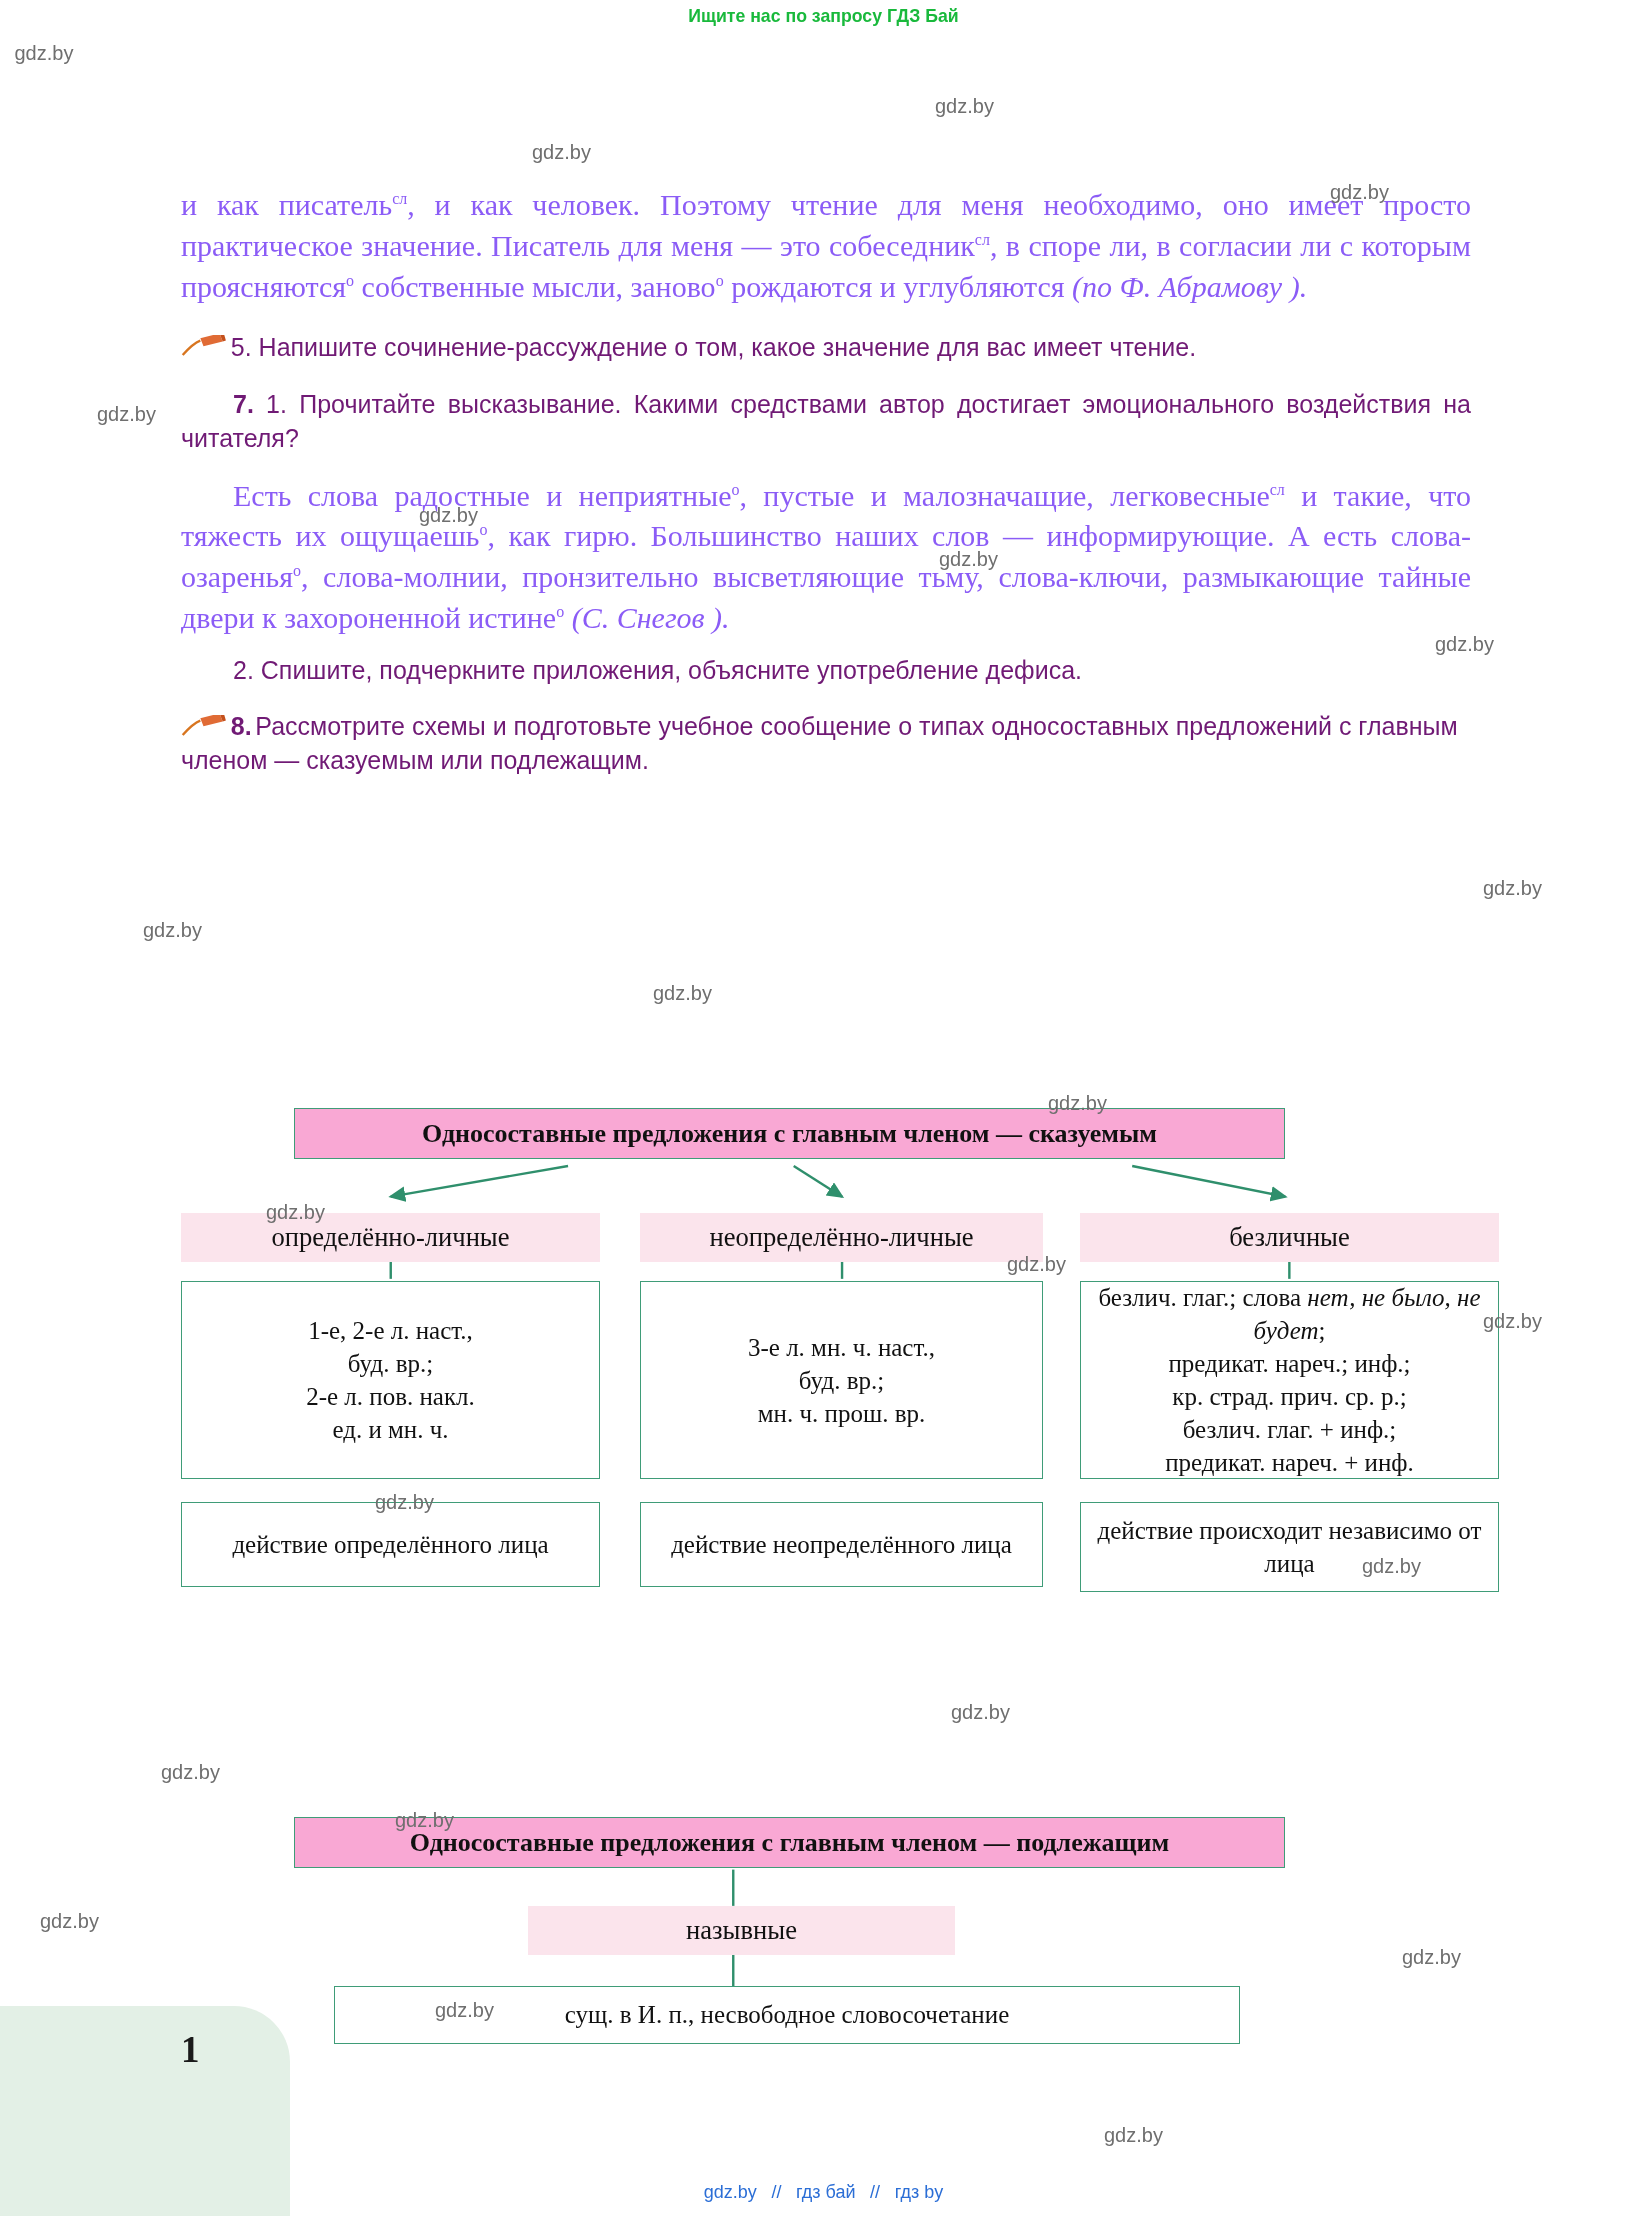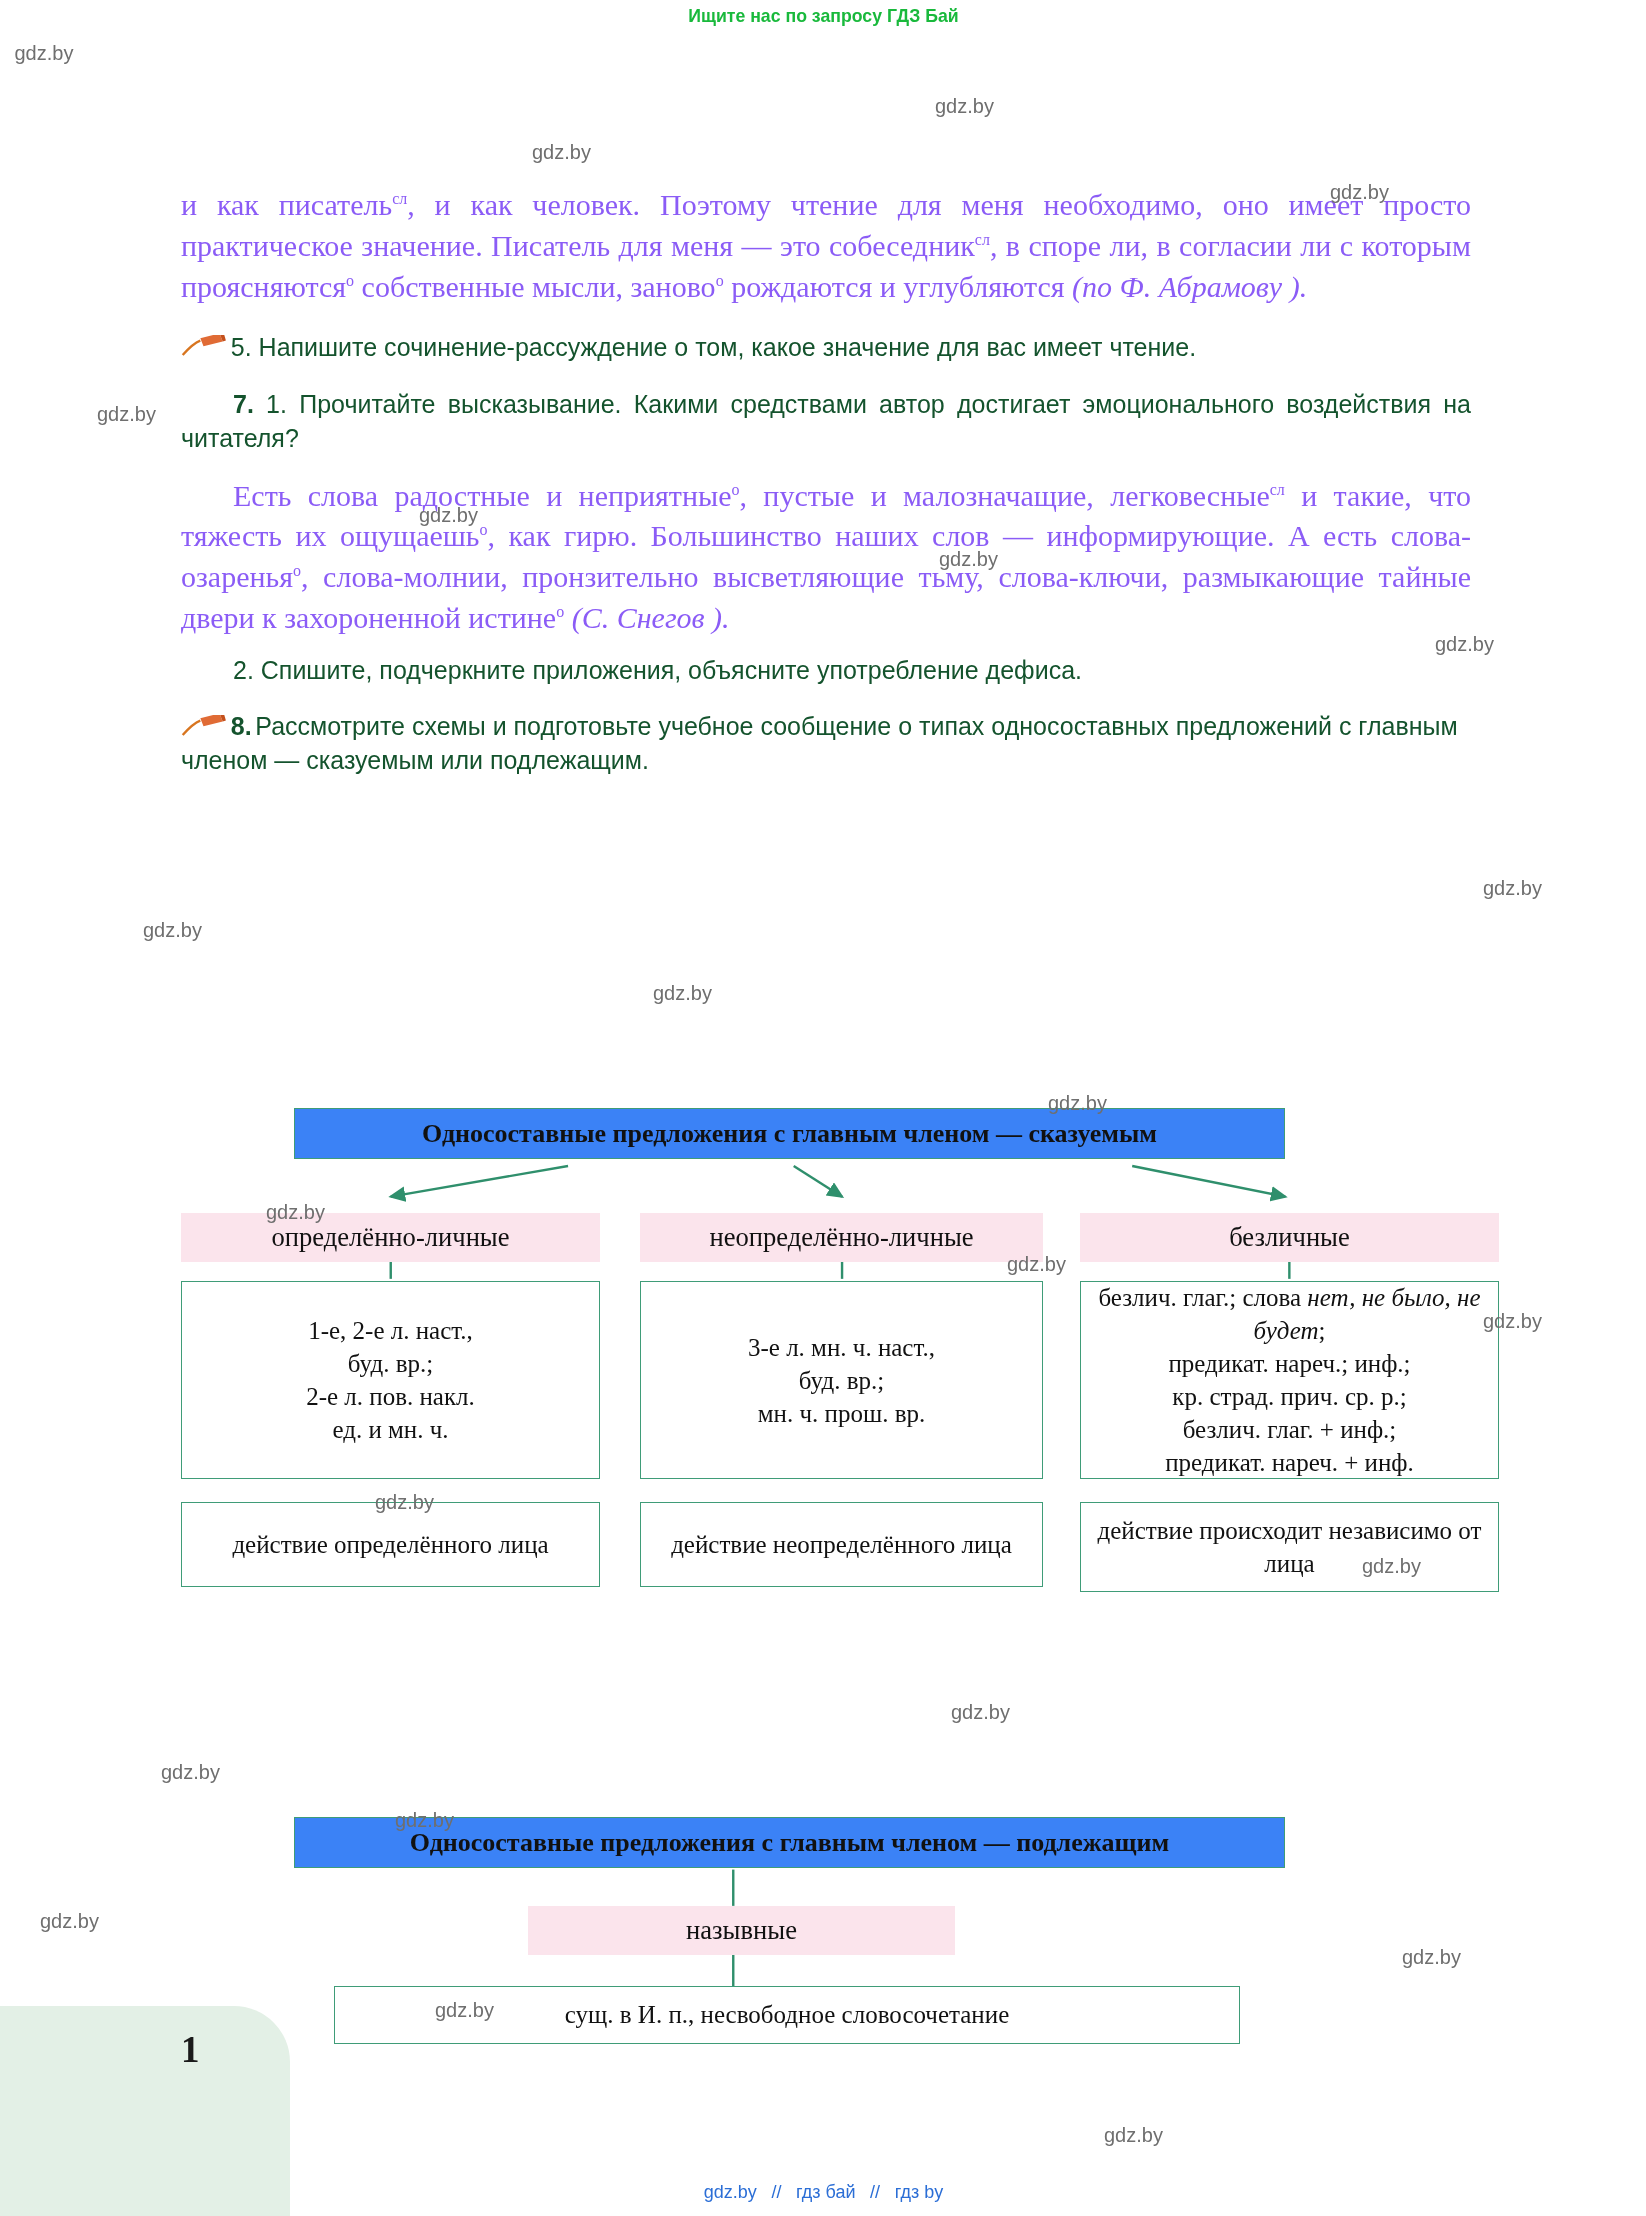--- a/index.html
+++ b/index.html
@@ -86,21 +86,21 @@
   .serif-par .ital{font-style:italic;}
   sup.mark{
     font-size:16px;
     vertical-align:super;
     font-family:"Liberation Serif", serif;
   }
   .sans-par{
     font-family:"Liberation Sans", sans-serif;
     font-size:25px;
     line-height:1.36;
-    color:#14532d;
+    color:#701a75;
     text-align:justify;
     margin:0;
   }
   .ex-num{font-weight:bold;}
   .indent{ text-indent:52px; }
 
   .task-row{
     position:relative;
     padding-left:0;
   }
@@ -116,21 +116,21 @@
 
   
   .diagram{
     position:absolute;
     left:181px;
     top:1108px;
     width:1306px;
   }
   .hdr-box{
     border:1.6px solid #3f9c78;
-    background:#3b82f6;
+    background:#f9a8d4;
     text-align:center;
     font-family:"Liberation Serif", serif;
     font-weight:bold;
     font-size:26px;
     padding:9.7px 16px;
     color:#111;
   }
   .hdr1{
     position:absolute;
     left:113px;

